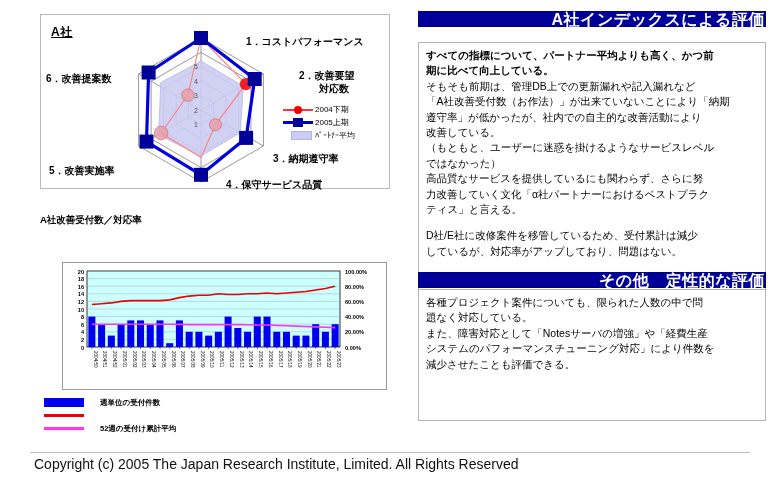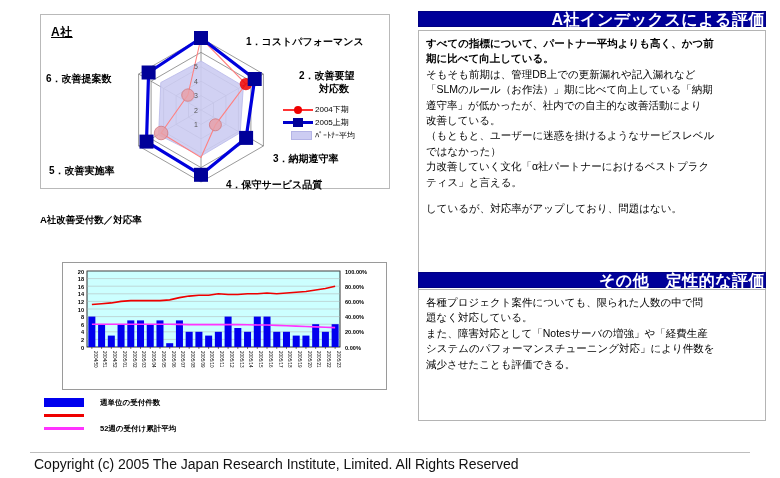--- a/index.html
+++ b/index.html
@@ -132,21 +132,21 @@
     position: absolute;
     background: #ffffff;
     border: 1px solid #b4b4b4;
     color: #000;
     font-size: 10.5px;
     line-height: 15.4px;
     padding: 5px 6px 4px 7px;
     overflow: hidden;
   }
   #sec1-header { left: 418px; top: 11px; width: 348px; }
-  #sec1-body   { left: 418px; top: 30px; width: 348px; height: 288px; }
+  #sec1-body   { left: 418px; top: 42px; width: 348px; height: 288px; }
   #sec2-header { left: 418px; top: 272px; width: 348px; padding-left: 24px; }
   #sec2-body   { left: 418px; top: 289px; width: 348px; height: 132px; }
 
   .body-line { white-space: pre-wrap; }
   .body-line.b { font-weight: bold; }
   .body-line.sp { height: 11px; }
 
   
   #footer-rule {
     position: absolute;
@@ -388,28 +388,30 @@
         </span>
       <span class="bl-text">52週の受付け累計平均</span>
     </div>
   </div>
 
   <div class="sec-header" id="sec1-header">A社インデックスによる評価</div>
   <div class="sec-body" id="sec1-body">
       <div class="body-line b">すべての指標について、パートナー平均よりも高く、かつ前</div>
       <div class="body-line b">期に比べて向上している。</div>
       <div class="body-line">そもそも前期は、管理DB上での更新漏れや記入漏れなど</div>
-      <div class="body-line">「SLMのルール（お作法）」期に比べて向上している「納期</div>
+      <div class="body-line">「A社改善受付数（お作法）」が出来ていないことにより「納期</div>
       <div class="body-line">遵守率」が低かったが、社内での自主的な改善活動により</div>
       <div class="body-line">改善している。</div>
       <div class="body-line">（もともと、ユーザーに迷惑を掛けるようなサービスレベル</div>
       <div class="body-line">ではなかった）</div>
+      <div class="body-line">高品質なサービスを提供しているにも関わらず、さらに努</div>
       <div class="body-line">力改善していく文化「α社パートナーにおけるベストプラク</div>
       <div class="body-line">ティス」と言える。</div>
       <div class="body-line sp"></div>
+      <div class="body-line">D社/E社に改修案件を移管しているため、受付累計は減少</div>
       <div class="body-line">しているが、対応率がアップしており、問題はない。</div>
     </div>
 
   <div class="sec-header" id="sec2-header">その他　定性的な評価</div>
   <div class="sec-body" id="sec2-body">
       <div class="body-line">各種プロジェクト案件についても、限られた人数の中で問</div>
       <div class="body-line">題なく対応している。</div>
       <div class="body-line">また、障害対応として「Notesサーバの増強」や「経費生産</div>
       <div class="body-line">システムのパフォーマンスチューニング対応」により件数を</div>
       <div class="body-line">減少させたことも評価できる。</div>

